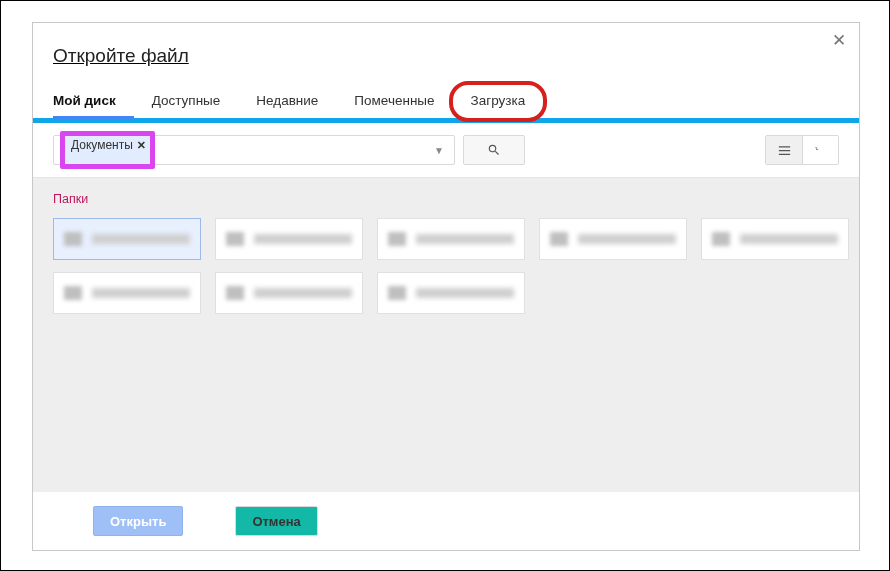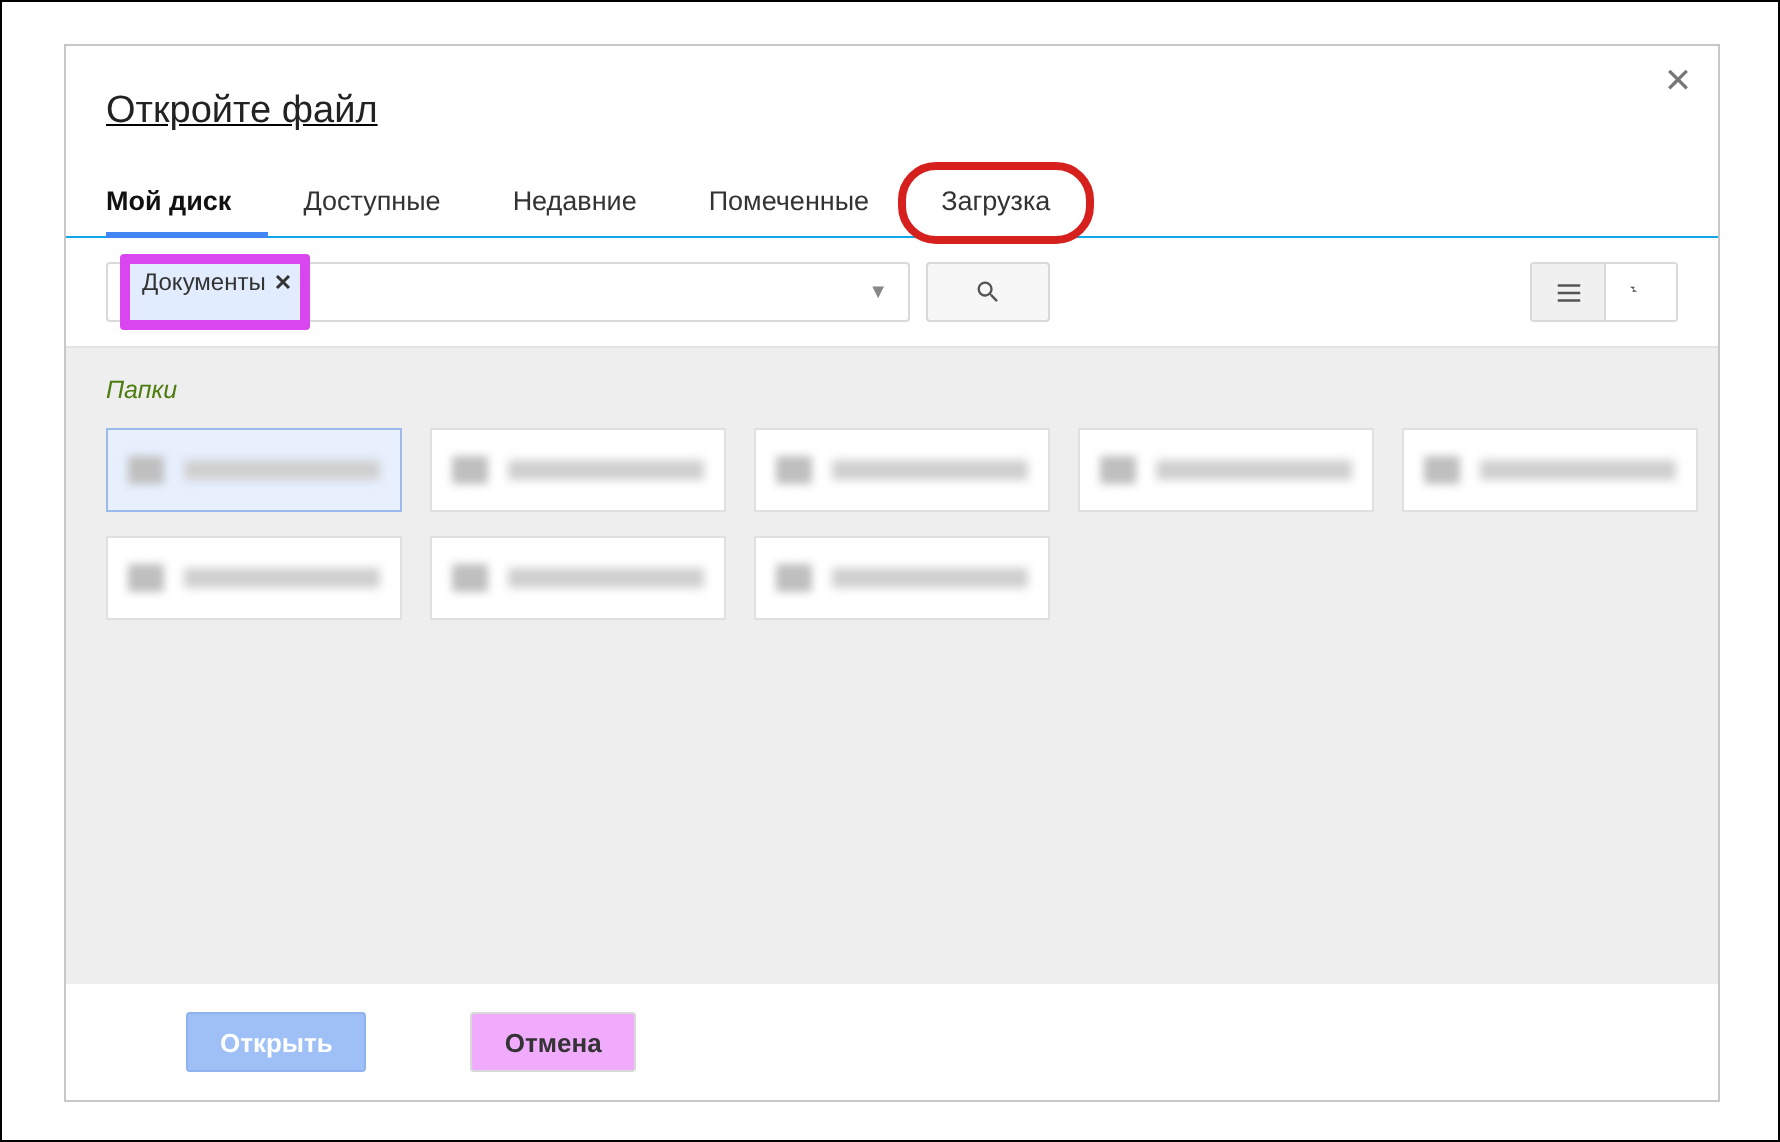--- a/index.html
+++ b/index.html
@@ -37,21 +37,21 @@
     width: 20px; height: 20px;
     color: #777;
     font-size: 17px;
     text-align: center;
     line-height: 20px;
     cursor: pointer;
   }
   .tabs {
     display: flex;
     gap: 0;
-    border-bottom: 1px solid #0ea5e9;
+    border-bottom: 5px solid #0ea5e9;
     padding: 0 20px;
   }
   .tab {
     padding: 8px 18px 10px 18px;
     font-size: 13.5px;
     color: #333;
     cursor: pointer;
     position: relative;
   }
   .tab.first { padding-left: 0; }
@@ -142,23 +142,22 @@
   .view-btn + .view-btn { border-left: 1px solid #d9d9d9; }
   .view-btn svg { width: 15px; height: 15px; fill: #555; }
   .content {
     flex: 1;
     background: #eeeeee;
     padding: 14px 20px;
     overflow: auto;
   }
   .section-label {
     font-size: 12.5px;
-    color: #4d7c0f;
+    color: #be185d;
     margin-bottom: 12px;
-    font-style: italic;
   }
   .grid {
     display: grid;
     grid-template-columns: repeat(5, 148px);
     gap: 12px 14px;
   }
   .folder {
     height: 42px;
     background: #fff;
     border: 1px solid #e0e0e0;
@@ -203,21 +202,21 @@
     cursor: pointer;
     margin-left: 40px;
   }
   .btn-primary {
     background: #9ec0f7;
     color: #fff;
     border: 1px solid #8fb3ee;
     font-weight: 700;
   }
   .btn-secondary {
-    background: #f0abfc;
+    background: #14b8a6;
     color: #333;
     border: 1px solid #d9d9d9;
     font-weight: 700;
   }
 </style>
 </head>
 <body>
 
 <div class="dialog">
   <div class="header">

